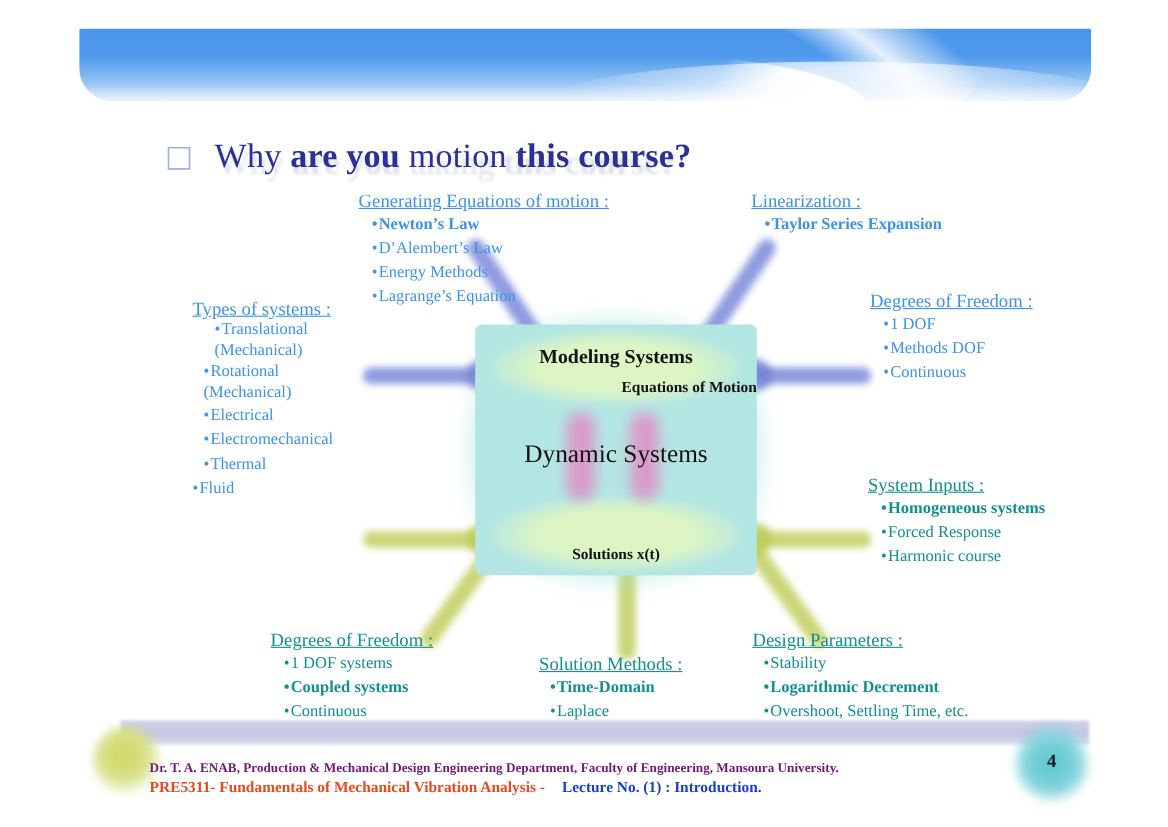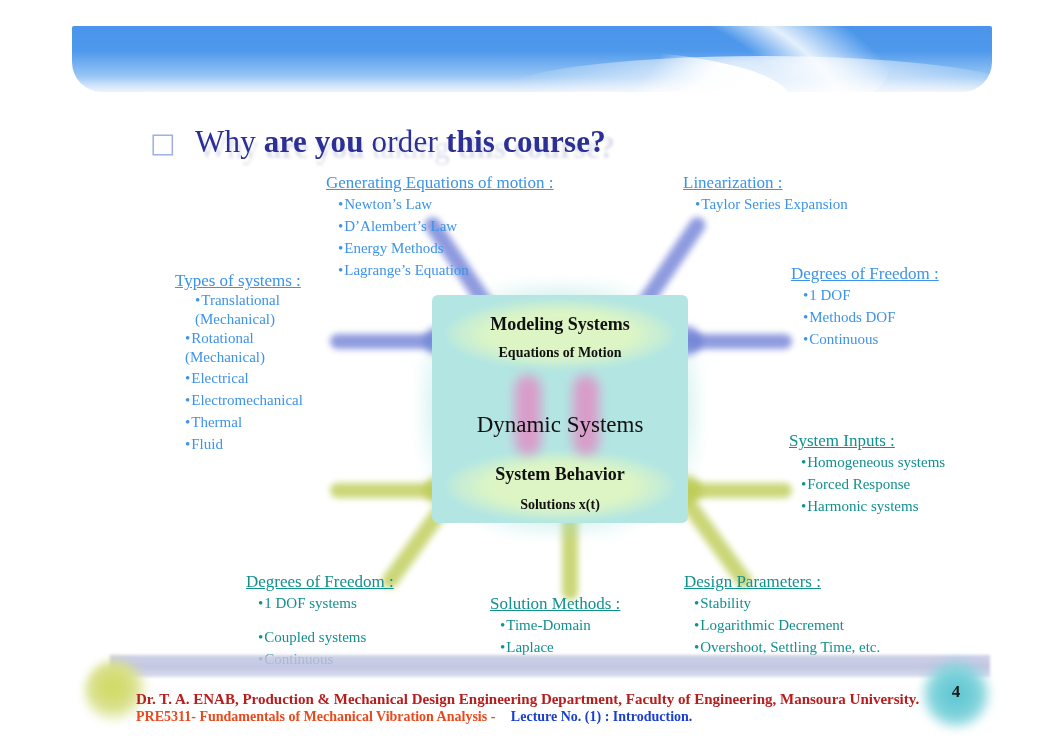--- a/index.html
+++ b/index.html
@@ -86,40 +86,40 @@
   }
   .pink-bar{
     position:absolute;width:26px;height:80px;border-radius:13px;
     background:#e87fc0;filter:blur(6px);opacity:.72;
   }
   .pink-l{left:515px;top:375px;}
   .pink-r{left:573px;top:375px;}
 
   .cb-label{position:absolute;width:256px;text-align:center;color:#111;}
   .cb-modeling{left:432px;top:314px;font-size:18px;font-weight:bold;}
-  .cb-eom{left:432px;top:345px;font-size:14px;font-weight:bold;}
-  .cb-dynamic{left:432px;top:400px;font-size:23px;margin-top:12px;}
+  .cb-eom{left:432px;top:345px;font-size:14px;font-weight:bold;text-align:right;}
+  .cb-dynamic{left:432px;top:400px;font-size:23px;}
   .cb-behavior{left:432px;top:464px;font-size:18px;font-weight:bold;}
   .cb-solutions{left:432px;top:497px;font-size:14px;font-weight:bold;}
 
   
   .arrow{position:absolute;filter:blur(3.2px);opacity:.78;}
   .arrow-h{height:15px;border-radius:8px;}
   .arrow-head{position:absolute;width:34px;height:30px;border-radius:50%;filter:blur(3.5px);opacity:.8;}
 
   .a-blue{background:#6f7fd6;}
   .a-green{background:#bccb52;}
 
   .arrow-diag{position:absolute;width:16px;border-radius:9px;filter:blur(3.2px);opacity:.78;}
 
   
   .grp{position:absolute;}
   .hd{font-size:17px;white-space:nowrap;text-decoration:underline;}
   .li{font-size:15px;white-space:nowrap;line-height:22px;}
-  .li.b{font-weight:normal;}
+  .li.b{font-weight:bold;}
   .blue{color:#3d93e8;}
   .teal{color:#128f8f;}
 
   
   .foot-bar{
     position:absolute;left:110px;top:655px;width:880px;height:22px;
     background:linear-gradient(180deg,#c7c9e4 0%,#b9bddd 55%,#d5d7ec 100%);
     filter:blur(1.6px);opacity:.85;
   }
   .blob-left{
@@ -132,42 +132,42 @@
     background:radial-gradient(circle at 50% 50%, #58c5d1 0%, #83d4dc 48%, rgba(190,225,240,0) 74%);
     filter:blur(4px);
   }
   .slide-num{
     position:absolute;left:920px;top:682px;width:72px;text-align:center;
     font-size:17px;font-weight:bold;color:#1a1a1a;
   }
   .foot-l1{position:absolute;left:136px;top:709px;font-size:14px;white-space:nowrap;}
   .foot-l1 .code{color:#e8491d;font-weight:bold;}
   .foot-l1 .lec{color:#1a3fd0;font-weight:bold;}
-  .foot-l2{position:absolute;left:136px;top:691px;font-size:15px;color:#b91c1c;font-weight:bold;white-space:nowrap;}
+  .foot-l2{position:absolute;left:136px;top:691px;font-size:12px;color:#701a75;font-weight:bold;white-space:nowrap;}
 </style>
 </head>
 <body>
 
 <div class="slide">
 
   <div class="banner">
     <div class="b1"></div>
     <div class="swoosh2"></div>
     <div class="swoosh3"></div>
     <div class="swoosh1"></div>
     <div class="fadebtm"></div>
   </div>
 
   <div class="title-row">
     <span class="title-bullet">□</span>
     <span class="title-shadow">
       <span>Why </span><span class="b">are you</span><span> taking </span><span class="b">this course?</span>
     </span>
     <span class="title-text">
-      <span>Why </span><span class="b">are you</span><span> order </span><span class="b">this course?</span>
+      <span>Why </span><span class="b">are you</span><span> motion </span><span class="b">this course?</span>
     </span>
   </div>
 
   <div class="arrow-diag a-blue" style="left:494px;top:196px;height:132px;transform:rotate(-34deg);transform-origin:50% 100%;"></div>
   <div class="arrow-head a-blue" style="left:518px;top:306px;"></div>
 
   <div class="arrow-diag a-blue" style="left:620px;top:196px;height:132px;transform:rotate(34deg);transform-origin:50% 100%;"></div>
   <div class="arrow-head a-blue" style="left:590px;top:306px;"></div>
 
   <div class="arrow arrow-h a-blue" style="left:330px;top:334px;width:110px;"></div>
@@ -191,21 +191,20 @@
   <div class="cb-glow"></div>
   <div class="center-box"></div>
   <div class="ell-top"></div>
   <div class="ell-bottom"></div>
   <div class="pink-bar pink-l"></div>
   <div class="pink-bar pink-r"></div>
 
   <div class="cb-label cb-modeling">Modeling Systems</div>
   <div class="cb-label cb-eom">Equations of Motion</div>
   <div class="cb-label cb-dynamic">Dynamic Systems</div>
-  <div class="cb-label cb-behavior">System Behavior</div>
   <div class="cb-label cb-solutions">Solutions  x(t)</div>
 
   <div class="grp" style="left:326px;top:173px;">
     <div class="hd blue">Generating Equations of motion :</div>
     <div>
         <div class="li blue b" style="margin-left: 12px;"><span style="margin-right: 1px;">•</span><span>Newton’s Law</span></div>
         <div class="li blue" style="margin-left: 12px;"><span style="margin-right: 1px;">•</span><span>D’Alembert’s Law</span></div>
         <div class="li blue" style="margin-left: 12px;"><span style="margin-right: 1px;">•</span><span>Energy Methods</span></div>
         <div class="li blue" style="margin-left: 12px;"><span style="margin-right: 1px;">•</span><span>Lagrange’s Equation</span></div>
       </div>
@@ -219,48 +218,48 @@
   </div>
 
   <div class="grp" style="left:175px;top:271px;">
     <div class="hd blue">Types of systems :</div>
     <div>
         <div class="li blue" style="margin-left: 20px; white-space: normal; width: 120px; line-height: 19px;"><span style="margin-right: 1px;">•</span><span>Translational (Mechanical)</span></div>
         <div class="li blue" style="margin-left: 10px; white-space: normal; width: 120px; line-height: 19px;"><span style="margin-right: 1px;">•</span><span>Rotational (Mechanical)</span></div>
         <div class="li blue" style="margin-left: 10px;"><span style="margin-right: 1px;">•</span><span>Electrical</span></div>
         <div class="li blue" style="margin-left: 10px;"><span style="margin-right: 1px;">•</span><span>Electromechanical</span></div>
         <div class="li blue" style="margin-left: 10px;"><span style="margin-right: 1px;">•</span><span>Thermal</span></div>
-        <div class="li blue" style="margin-left: 10px;"><span style="margin-right: 1px;">•</span><span>Fluid</span></div>
+        <div class="li blue" style="margin-left: 0;"><span style="margin-right: 1px;">•</span><span>Fluid</span></div>
       </div>
   </div>
 
   <div class="grp" style="left:791px;top:264px;">
     <div class="hd blue">Degrees of Freedom :</div>
     <div>
         <div class="li blue" style="margin-left: 12px;"><span style="margin-right: 1px;">•</span><span>1 DOF</span></div>
         <div class="li blue" style="margin-left: 12px;"><span style="margin-right: 1px;">•</span><span>Methods DOF</span></div>
         <div class="li blue" style="margin-left: 12px;"><span style="margin-right: 1px;">•</span><span>Continuous</span></div>
       </div>
   </div>
 
 
   <div class="grp" style="left:789px;top:431px;">
     <div class="hd teal">System Inputs :</div>
     <div>
         <div class="li teal b" style="margin-left: 12px;"><span style="margin-right: 1px;">•</span><span>Homogeneous systems</span></div>
         <div class="li teal" style="margin-left: 12px;"><span style="margin-right: 1px;">•</span><span>Forced Response</span></div>
-        <div class="li teal" style="margin-left: 12px;"><span style="margin-right: 1px;">•</span><span>Harmonic systems</span></div>
+        <div class="li teal" style="margin-left: 12px;"><span style="margin-right: 1px;">•</span><span>Harmonic course</span></div>
       </div>
   </div>
 
   <div class="grp" style="left:246px;top:572px;">
     <div class="hd teal">Degrees of Freedom :</div>
     <div>
         <div class="li teal" style="margin-left: 12px;"><span style="margin-right: 1px;">•</span><span>1 DOF systems</span></div>
-        <div class="li teal b" style="margin-left: 12px; margin-top: 12px;"><span style="margin-right: 1px;">•</span><span>Coupled systems</span></div>
+        <div class="li teal b" style="margin-left: 12px;"><span style="margin-right: 1px;">•</span><span>Coupled systems</span></div>
         <div class="li teal" style="margin-left: 12px;"><span style="margin-right: 1px;">•</span><span>Continuous</span></div>
       </div>
   </div>
 
   <div class="grp" style="left:490px;top:594px;">
     <div class="hd teal">Solution Methods :</div>
     <div>
         <div class="li teal b" style="margin-left: 10px;"><span style="margin-right: 1px;">•</span><span>Time-Domain</span></div>
         <div class="li teal" style="margin-left: 10px;"><span style="margin-right: 1px;">•</span><span>Laplace</span></div>
       </div>

